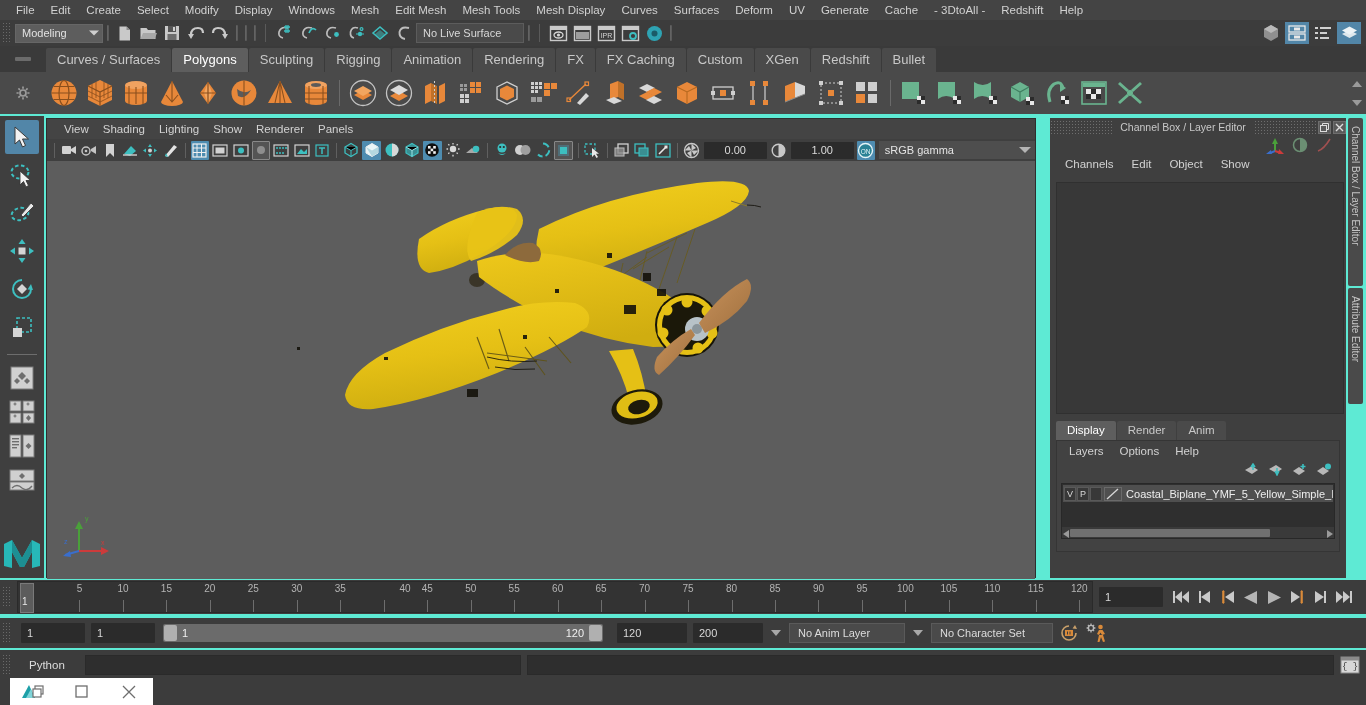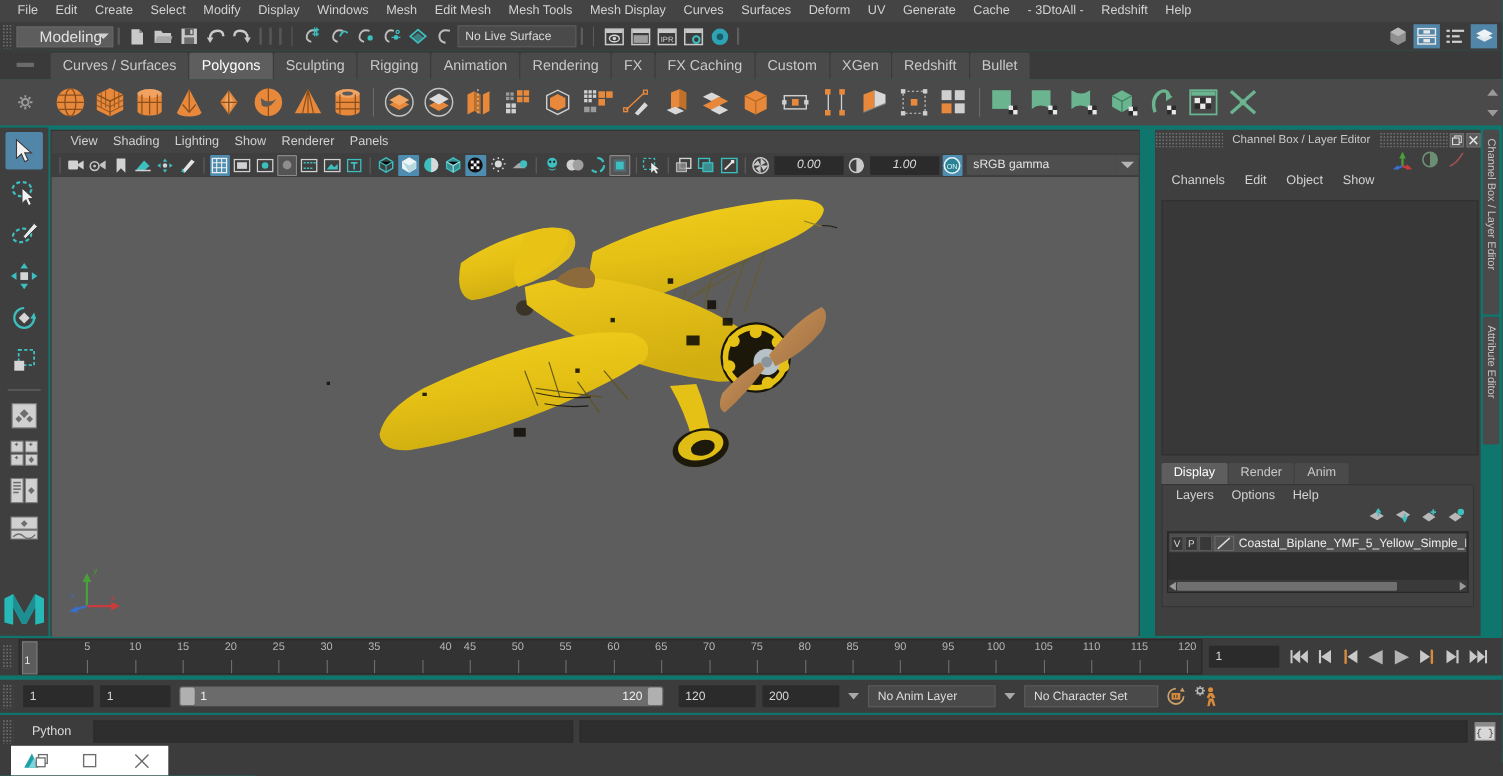--- a/index.html
+++ b/index.html
@@ -4,21 +4,21 @@
 <style>
   * { box-sizing: border-box; margin: 0; padding: 0; }
   html, body {
     width: 1366px; height: 705px;
     background: #444444;
     font-family: "Liberation Sans", sans-serif;
     overflow: hidden;
     color: #cfcfcf;
     -webkit-font-smoothing: antialiased;
   }
-  #app { position: relative; width: 1366px; height: 705px; background: #0f766e; }
+  #app { position: relative; width: 1366px; height: 705px; background: #5eead4; }
 
   
   .menubar {
     position: absolute; left: 0; top: 0; width: 1366px; height: 20px;
     background: #444444;
     display: flex; align-items: center;
     padding-left: 8px;
   }
   .menu-item {
     font-size: 11.5px; color: #d2d2d2; padding: 0 8px; line-height: 20px;
@@ -31,21 +31,21 @@
     background: #3c3c3c; display: flex; align-items: center;
   }
   .gripdots {
     width: 10px; height: 22px; margin: 0 3px 0 2px;
     background-image: radial-gradient(#6e6e6e 0.6px, transparent 0.7px);
     background-size: 3px 3px; opacity:.9;
   }
   .menu-select {
     height: 19px; background: #5d5d5d; border: 1px solid #666;
     display: flex; align-items: center; width: 88px; position: relative;
-    font-size: 14px; color: #e2e2e2; padding-left: 20px;
+    font-size: 11px; color: #e2e2e2; padding-left: 6px;
   }
   .menu-select .caret {
     position: absolute; right: 3px; top: 50%; transform: translateY(-50%);
     width: 0; height: 0; border-left: 5px solid transparent; border-right: 5px solid transparent;
     border-top: 5px solid #cfcfcf;
   }
   .sep-bar { width: 1px; height: 18px; background: #5a5a5a; margin: 0 6px; }
   .sep-tick {
     width: 7px; height: 18px; margin: 0 1px; position: relative;
   }
@@ -128,21 +128,21 @@
   .vp-menu-item { font-size: 11.5px; color: #d2d2d2; padding: 0 7px; line-height:20px; }
   .vp-toolbar {
     height: 22px; background: #3f3f3f; display:flex; align-items:center; padding-left: 3px;
   }
   .vt-icon { width:19px; height:19px; margin:0 1px; display:flex; align-items:center; justify-content:center; border-radius:1px;}
   .vt-icon.on { background:#4e8cb0; }
   .vt-icon.framed { border:1px solid #888; background:#545454; }
   .vt-sep { width:1px; height:15px; background:#606060; margin:0 4px; }
   .vt-field {
     height:17px; width:65px; background:#2b2b2b; color:#dcdcdc; font-size:11px;
-    display:flex; align-items:center; justify-content:center; margin:0 2px; border-radius:1px;font-style:italic;
+    display:flex; align-items:center; justify-content:center; margin:0 2px; border-radius:1px;
   }
   .vt-combo {
     height:18px; width:140px; background:#4e4e4e; color:#e4e4e4; font-size:11px;
     display:flex; align-items:center; padding-left:6px; margin-left:3px;
   }
   .vt-combo-btn {
     height:18px; width:22px; background:#4e4e4e; display:flex; align-items:center; justify-content:center;
   }
   .vp-3d {
     position:relative; height: calc(460px - 20px - 22px); background: #5d5d5d; overflow:hidden;

